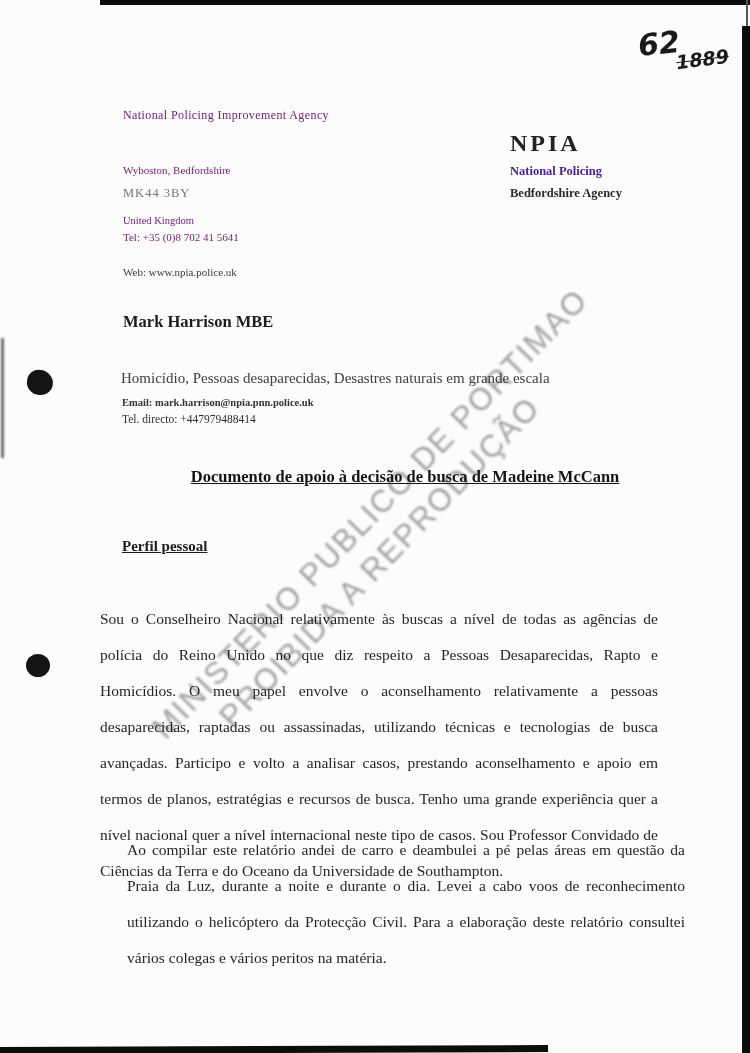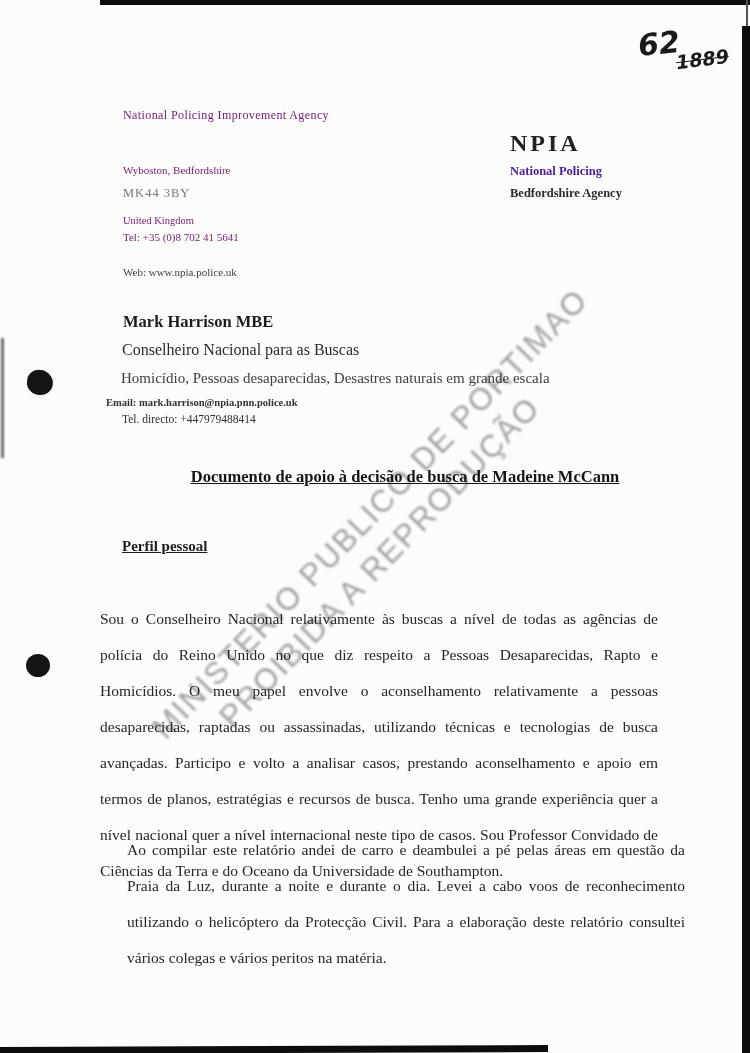--- a/index.html
+++ b/index.html
@@ -32,21 +32,21 @@
   .lh-tel{left:123px;top:231px;font-size:11px;}
   .lh-web{left:123px;top:253px;font-size:11px;color:#3c3c3c;margin-top:13px;}
   
   .logo-acronym{left:510px;top:130px;font-size:24px;font-weight:bold;letter-spacing:3px;color:#222;}
   .logo-l1{left:510px;top:164px;font-size:12.5px;font-weight:bold;color:#4c1d95;}
   .logo-l2{left:510px;top:186px;font-size:12.5px;font-weight:bold;color:#2a2a2a;}
   
   .au-name{left:123px;top:312px;font-size:16.5px;font-weight:bold;}
   .au-role{left:122px;top:341px;font-size:16px;color:#2b2b2b;}
   .au-spec{left:121px;top:370px;font-size:15px;color:#3d3d3d;filter:blur(0.3px);}
-  .au-email{left:106px;top:397px;font-size:10.5px;font-weight:bold;color:#333;}
+  .au-email{left:122px;top:397px;font-size:10.5px;font-weight:bold;color:#333;}
   .au-phone{left:122px;top:413px;font-size:11.5px;color:#2e2e2e;}
   
   .doc-title{left:125px;top:467px;width:560px;text-align:center;font-size:16.5px;font-weight:bold;
     text-decoration:underline;color:#151515;}
   .sec-head{left:122px;top:538px;font-size:15px;font-weight:bold;text-decoration:underline;}
   .para{width:558px;font-size:15.5px;line-height:36px;text-align:justify;color:#262626;filter:blur(0.25px);}
   .para1{left:100px;top:601px;}
   .para2{left:100px;top:832px;margin-left:27px;}
   
   .wm{font-family:"Liberation Sans", sans-serif;color:rgba(105,105,105,0.62);
@@ -80,21 +80,20 @@
   <div class="abs faint lh-tel">Tel: +35 (0)8 702 41 5641</div>
   <div class="abs lh-web">Web: www.npia.police.uk</div>
 
   <div>
     <div class="abs logo-acronym">NPIA</div>
     <div class="abs logo-l1">National Policing</div>
     <div class="abs logo-l2">Bedfordshire Agency</div>
   </div>
 
   <div class="abs au-name">Mark Harrison MBE</div>
-  <div class="abs au-role">Conselheiro Nacional para as Buscas</div>
   <div class="abs au-spec">Homicídio, Pessoas desaparecidas, Desastres naturais em grande escala</div>
   <div class="abs au-email">Email: mark.harrison@npia.pnn.police.uk</div>
   <div class="abs au-phone">Tel. directo: +447979488414</div>
 
   <div class="abs doc-title">Documento de apoio à decisão de busca de Madeine McCann</div>
   <div class="abs sec-head">Perfil pessoal</div>
   <div class="abs para para1">Sou o Conselheiro Nacional relativamente às buscas a nível de todas as agências de polícia do Reino Unido no que diz respeito a Pessoas Desaparecidas, Rapto e Homicídios. O meu papel envolve o aconselhamento relativamente a pessoas desaparecidas, raptadas ou assassinadas, utilizando técnicas e tecnologias de busca avançadas. Participo e volto a analisar casos, prestando aconselhamento e apoio em termos de planos, estratégias e recursos de busca. Tenho uma grande experiência quer a nível nacional quer a nível internacional neste tipo de casos. Sou Professor Convidado de Ciências da Terra e do Oceano da Universidade de Southampton.</div>
   <div class="abs para para2">Ao compilar este relatório andei de carro e deambulei a pé pelas áreas em questão da Praia da Luz, durante a noite e durante o dia. Levei a cabo voos de reconhecimento utilizando o helicóptero da Protecção Civil. Para a elaboração deste relatório consultei vários colegas e vários peritos na matéria.</div>
 
 </div>

